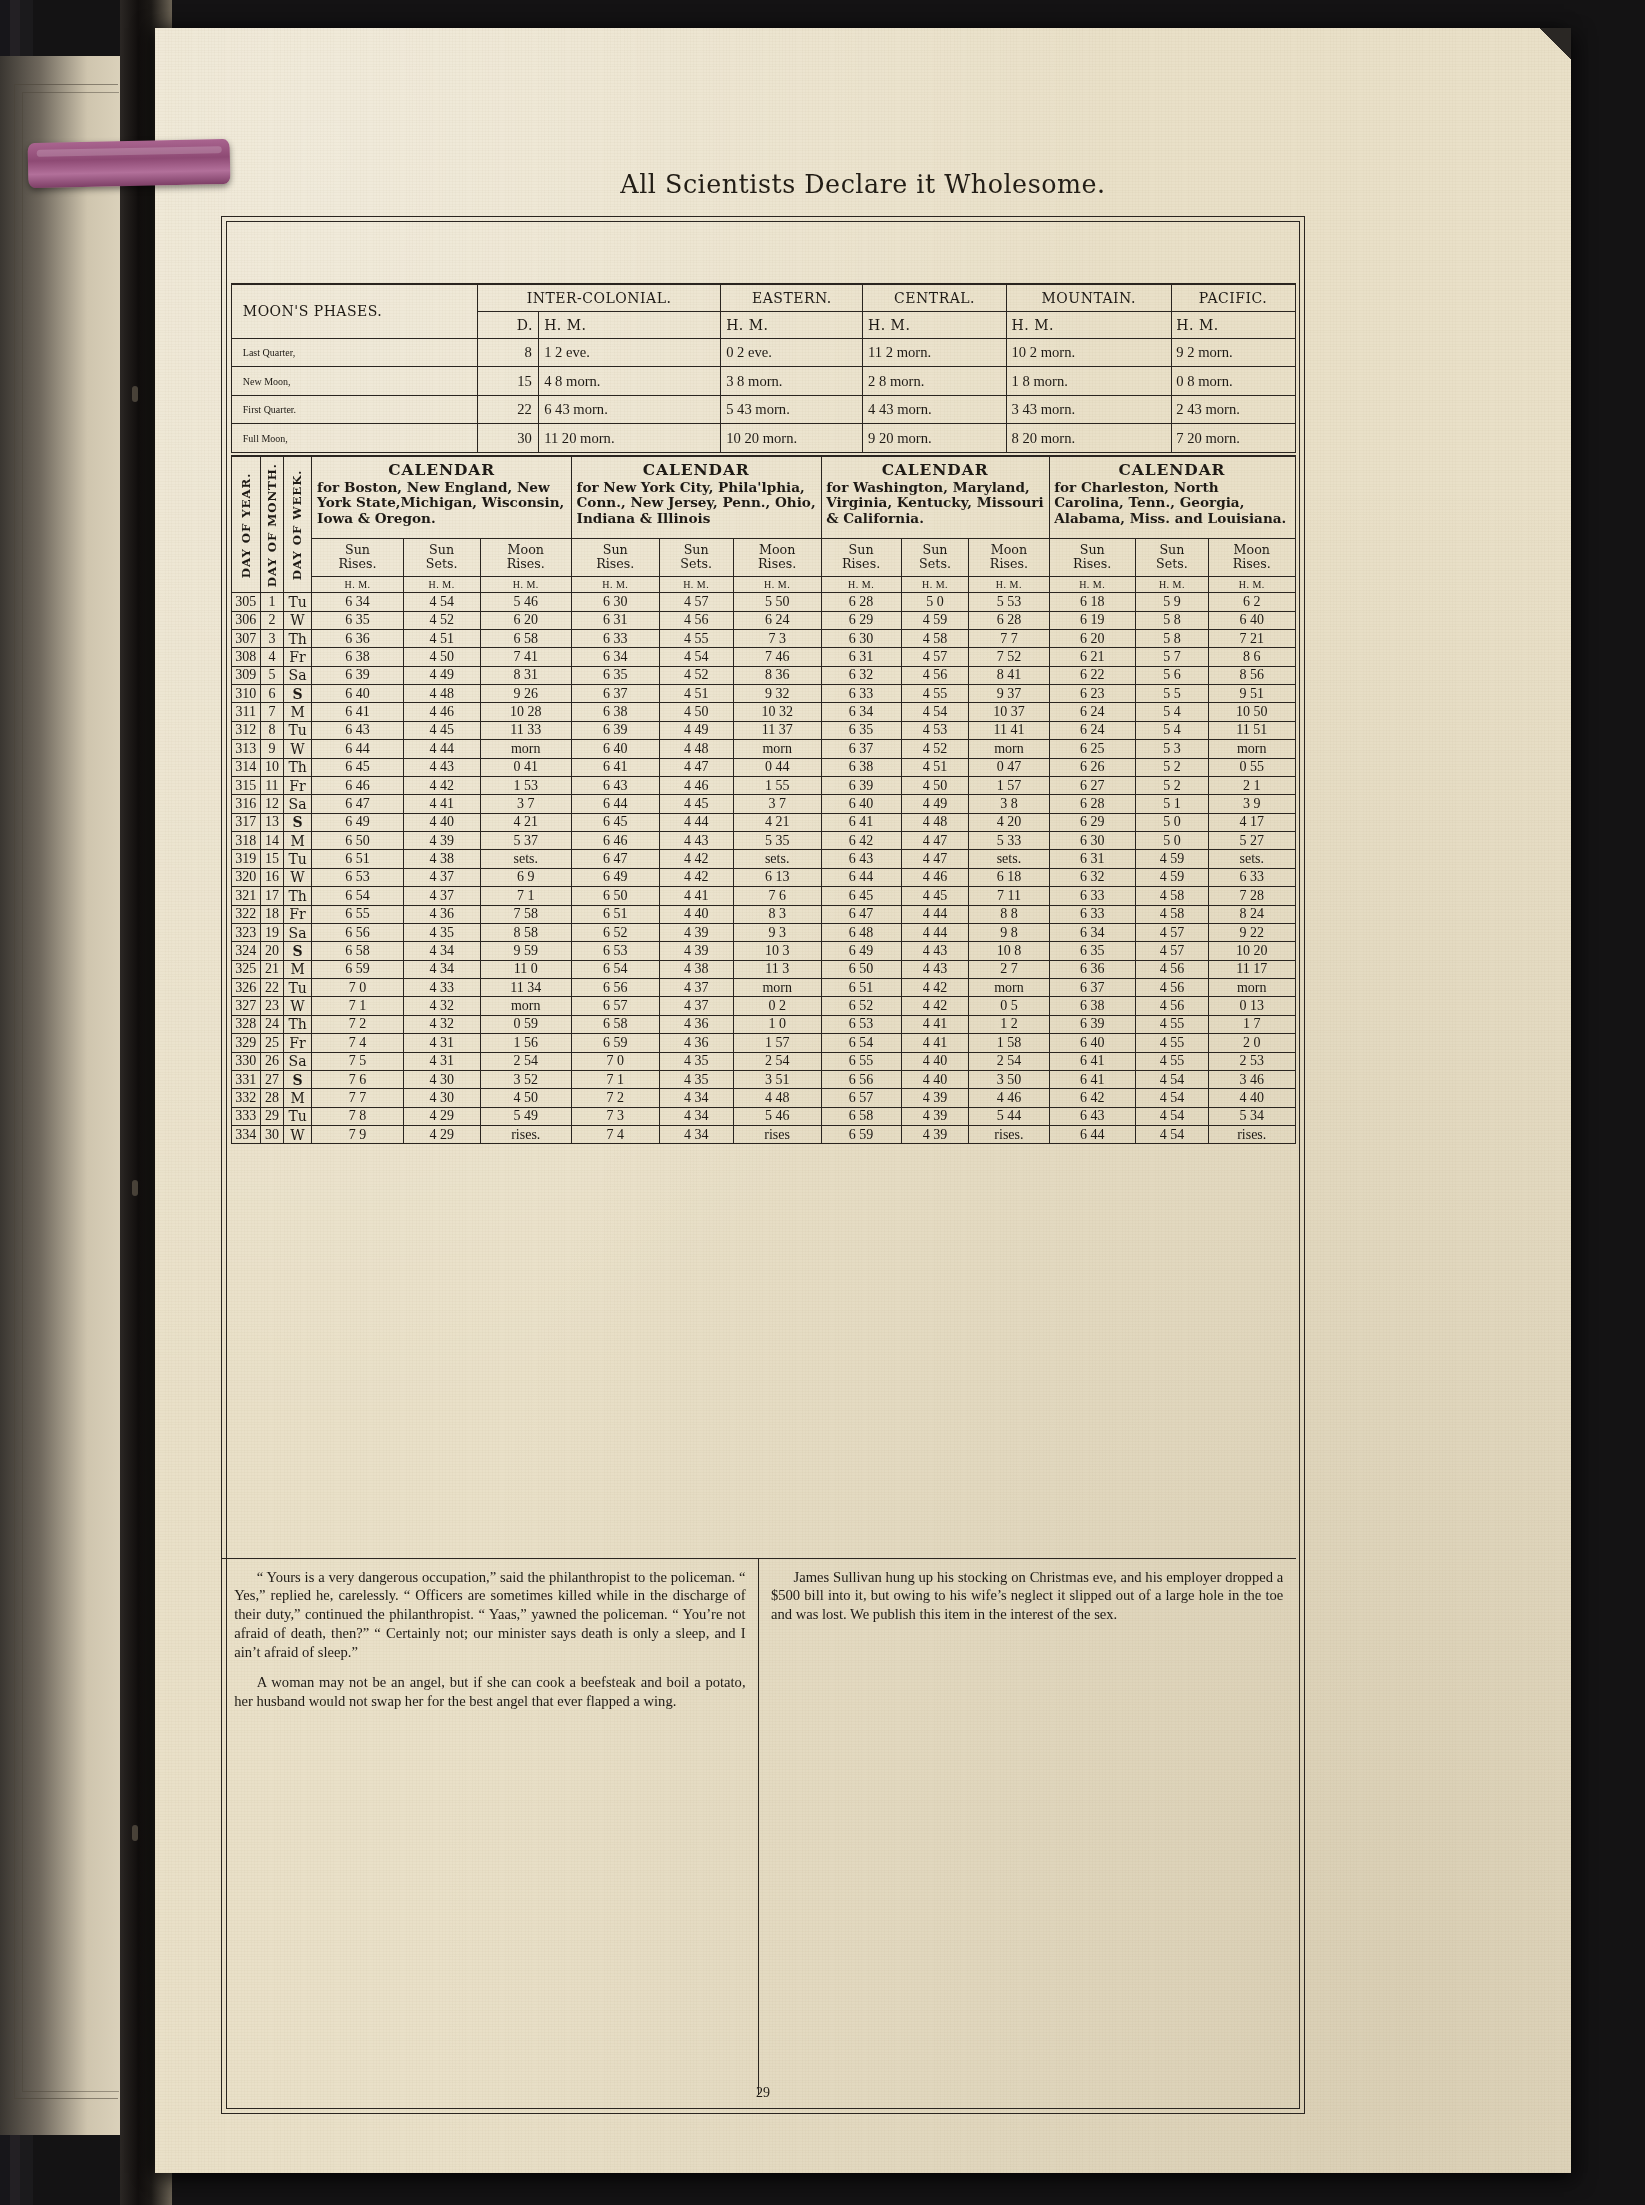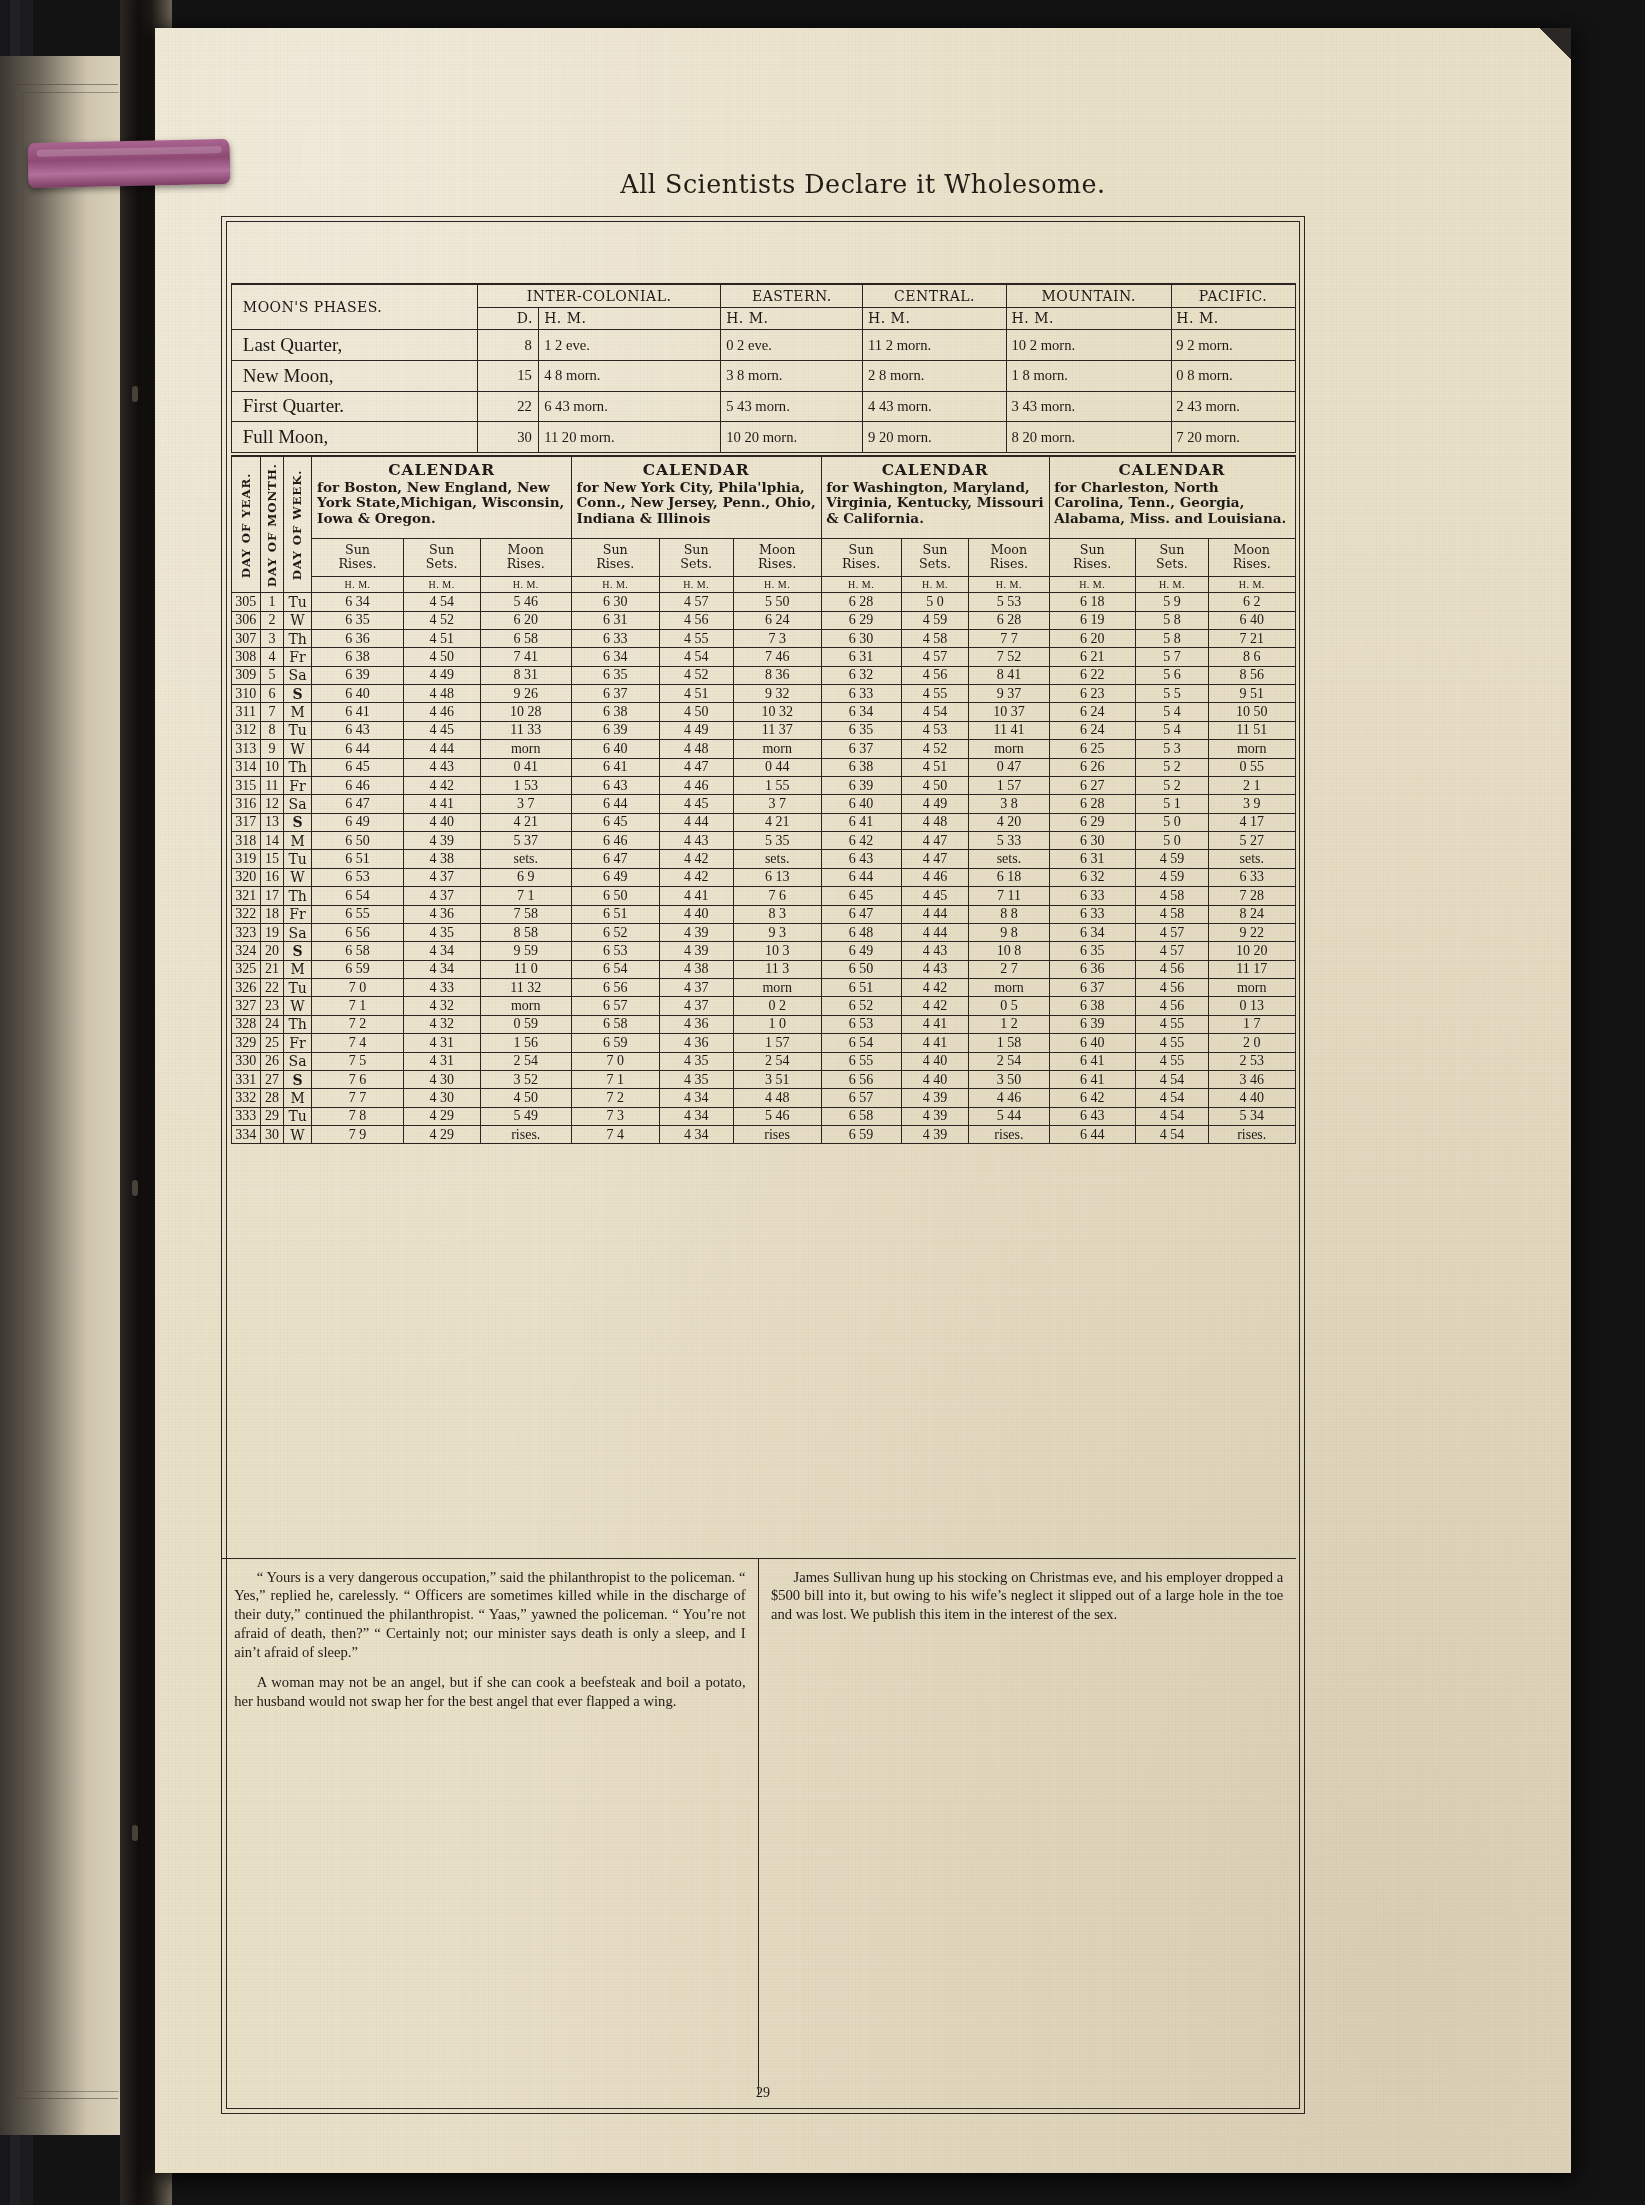--- a/index.html
+++ b/index.html
@@ -83,21 +83,21 @@
   #masthead .mm{font-size:21.6px;font-weight:bold;font-family:"DejaVu Serif",serif;color:#1e1a15;}
   #masthead .mtitle{font-size:28px;letter-spacing:1.9px;font-family:"DejaVu Serif",serif;color:#1e1a15;}
   #masthead .mdays{font-size:21.6px;font-weight:bold;font-family:"DejaVu Serif",serif;color:#1e1a15;}
 
   
   #moon{position:absolute;left:8.5px;right:8.5px;top:66px;height:169px;border-top:1.4px solid #2a2520;}
   table.moon{border-collapse:collapse;width:100%;height:100%;}
   table.moon th,table.moon td{border:0.5px solid #2a2520;padding:0 4.7px;color:#1e1a15;}
   table.moon th{font-size:14px;font-weight:normal;letter-spacing:0.5px;font-family:"DejaVu Serif",serif;}
   .mp-title{font-size:16px;letter-spacing:0.5px;text-align:left;padding-left:11.3px !important;}
-  .phase-name{text-align:left;font-size:19px;padding-left:11.3px !important;white-space:nowrap;}
+  .phase-name{text-align:left;font-size:10px;padding-left:11.3px !important;white-space:nowrap;}
   .num{text-align:right;font-size:14.6px;padding-right:6.6px !important;}
   .hm{text-align:left;font-size:14.6px;white-space:nowrap;}
   .hmhead{font-size:11.3px;text-align:left;padding-left:4.7px !important;letter-spacing:0.5px;}
   .dhead{font-size:11.3px;text-align:right;padding-right:5.6px !important;}
 
   
   #cal{position:absolute;left:8.5px;right:8.5px;top:238px;height:1101px;border-top:1.4px solid #2a2520;}
   table.cal{border-collapse:collapse;width:100%;color:#1e1a15;}
   table.cal td,table.cal th{border:0.5px solid #2a2520;}
   .vhead{
@@ -622,21 +622,21 @@
                 <td class="d thickl">6 36</td>
                 <td class="d">4 56</td>
                 <td class="d">11 17</td>
               </tr>
               <tr>
                 <td class="dy">326</td>
                 <td class="dm">22</td>
                 <td class="dw">Tu</td>
                 <td class="d thickl">7  0</td>
                 <td class="d">4 33</td>
-                <td class="d">11 32</td>
+                <td class="d">11 34</td>
                 <td class="d thickl">6 56</td>
                 <td class="d">4 37</td>
                 <td class="d">morn</td>
                 <td class="d thickl">6 51</td>
                 <td class="d">4 42</td>
                 <td class="d">morn</td>
                 <td class="d thickl">6 37</td>
                 <td class="d">4 56</td>
                 <td class="d">morn</td>
               </tr>

